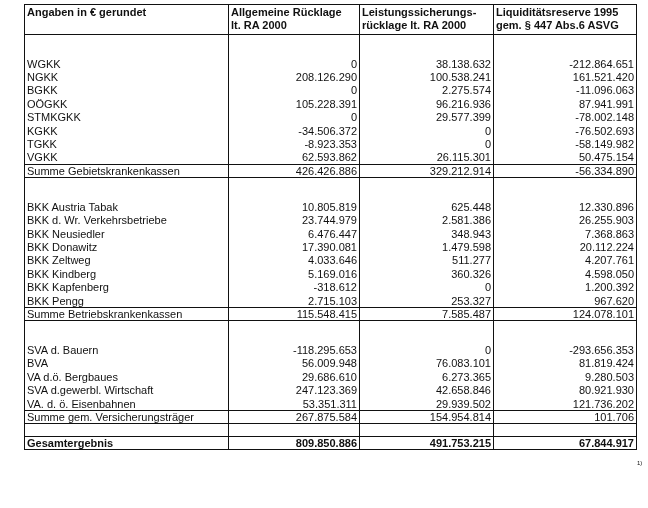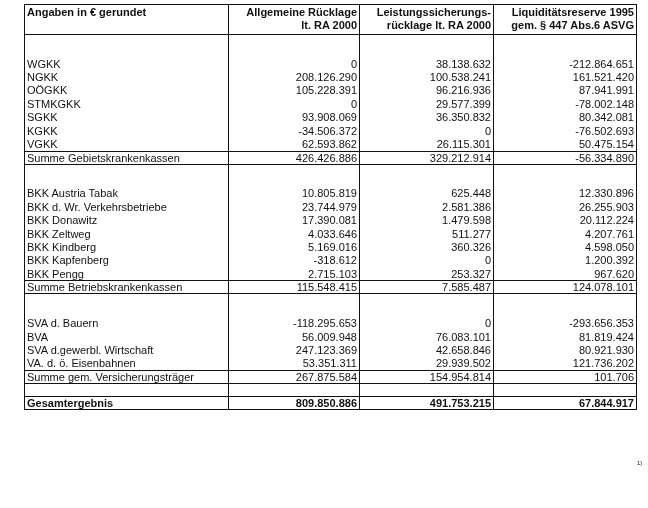--- a/index.html
+++ b/index.html
@@ -9,21 +9,21 @@
              font-size: 11px; line-height: 12px; border-radius: 12px; }
   table.rt col.c0 { width: 204px; }
   table.rt col.c1 { width: 131px; }
   table.rt col.c2 { width: 134px; }
   table.rt col.c3 { width: 143px; }
   table.rt td, table.rt th { padding: 0 2px; white-space: nowrap;
       border-left: 1.5px solid #111; border-right: 1.5px solid #111; }
   table.rt th { font-weight: bold; font-size: 11px; line-height: 13px; vertical-align: top;
       border-top: 1.5px solid #111; border-bottom: 1.5px solid #111; padding-top: 1px; padding-bottom: 2px; }
   table.rt th.lbl { text-align: left; }
-  table.rt th.num { text-align: right; margin-left: 47px; }
+  table.rt th.num { text-align: left; margin-left: 47px; }
   table.rt td.num { text-align: right; }
   table.rt td.lbl { text-align: left; }
   tr.data td { height: 13.4px; }
   tr.spacer td { height: 22px; }
   tr.sum td { font-weight: normal; height: 12px;
       border-top: 1.5px solid #111; border-bottom: 1.5px solid #111; }
   tr.blank td { height: 12px; border-bottom: 1.5px solid #111; }
   tr.total td { font-weight: bold; height: 12px; border-bottom: 1.5px solid #111; margin-left: 32px; }
   .footnote { position: absolute; left: 637px; top: 460px; font-size: 6px; line-height: 7px; }
 </style>
@@ -67,42 +67,48 @@
         <td class="num">38.138.632</td>
         <td class="num">-212.864.651</td>
       </tr>
       <tr class="data">
         <td class="lbl">NGKK</td>
         <td class="num">208.126.290</td>
         <td class="num">100.538.241</td>
         <td class="num">161.521.420</td>
       </tr>
       <tr class="data">
+        <td class="lbl">BGKK</td>
+        <td class="num">0</td>
+        <td class="num">2.275.574</td>
+        <td class="num">-11.096.063</td>
+      </tr>
+      <tr class="data">
         <td class="lbl">OÖGKK</td>
         <td class="num">105.228.391</td>
         <td class="num">96.216.936</td>
         <td class="num">87.941.991</td>
       </tr>
       <tr class="data">
         <td class="lbl">STMKGKK</td>
         <td class="num">0</td>
         <td class="num">29.577.399</td>
         <td class="num">-78.002.148</td>
       </tr>
       <tr class="data">
-        <td class="lbl">SGKK</td>
-        <td class="num">93.908.069</td>
-        <td class="num">36.350.832</td>
-        <td class="num">80.342.081</td>
-      </tr>
-      <tr class="data">
         <td class="lbl">KGKK</td>
         <td class="num">-34.506.372</td>
         <td class="num">0</td>
         <td class="num">-76.502.693</td>
+      </tr>
+      <tr class="data">
+        <td class="lbl">TGKK</td>
+        <td class="num">-8.923.353</td>
+        <td class="num">0</td>
+        <td class="num">-58.149.982</td>
       </tr>
       <tr class="data">
         <td class="lbl">VGKK</td>
         <td class="num">62.593.862</td>
         <td class="num">26.115.301</td>
         <td class="num">50.475.154</td>
       </tr>
       <tr class="sum">
         <td class="lbl">Summe Gebietskrankenkassen</td>
         <td class="num">426.426.886</td>
@@ -121,20 +127,26 @@
         <td class="num">625.448</td>
         <td class="num">12.330.896</td>
       </tr>
       <tr class="data">
         <td class="lbl">BKK d. Wr. Verkehrsbetriebe</td>
         <td class="num">23.744.979</td>
         <td class="num">2.581.386</td>
         <td class="num">26.255.903</td>
       </tr>
       <tr class="data">
+        <td class="lbl">BKK Neusiedler</td>
+        <td class="num">6.476.447</td>
+        <td class="num">348.943</td>
+        <td class="num">7.368.863</td>
+      </tr>
+      <tr class="data">
         <td class="lbl">BKK Donawitz</td>
         <td class="num">17.390.081</td>
         <td class="num">1.479.598</td>
         <td class="num">20.112.224</td>
       </tr>
       <tr class="data">
         <td class="lbl">BKK Zeltweg</td>
         <td class="num">4.033.646</td>
         <td class="num">511.277</td>
         <td class="num">4.207.761</td>
@@ -173,20 +185,26 @@
         <td class="lbl">SVA d. Bauern</td>
         <td class="num">-118.295.653</td>
         <td class="num">0</td>
         <td class="num">-293.656.353</td>
       </tr>
       <tr class="data">
         <td class="lbl">BVA</td>
         <td class="num">56.009.948</td>
         <td class="num">76.083.101</td>
         <td class="num">81.819.424</td>
+      </tr>
+      <tr class="data">
+        <td class="lbl">VA d.ö. Bergbaues</td>
+        <td class="num">29.686.610</td>
+        <td class="num">6.273.365</td>
+        <td class="num">9.280.503</td>
       </tr>
       <tr class="data">
         <td class="lbl">SVA d.gewerbl. Wirtschaft</td>
         <td class="num">247.123.369</td>
         <td class="num">42.658.846</td>
         <td class="num">80.921.930</td>
       </tr>
       <tr class="data">
         <td class="lbl">VA. d. ö. Eisenbahnen</td>
         <td class="num">53.351.311</td>

